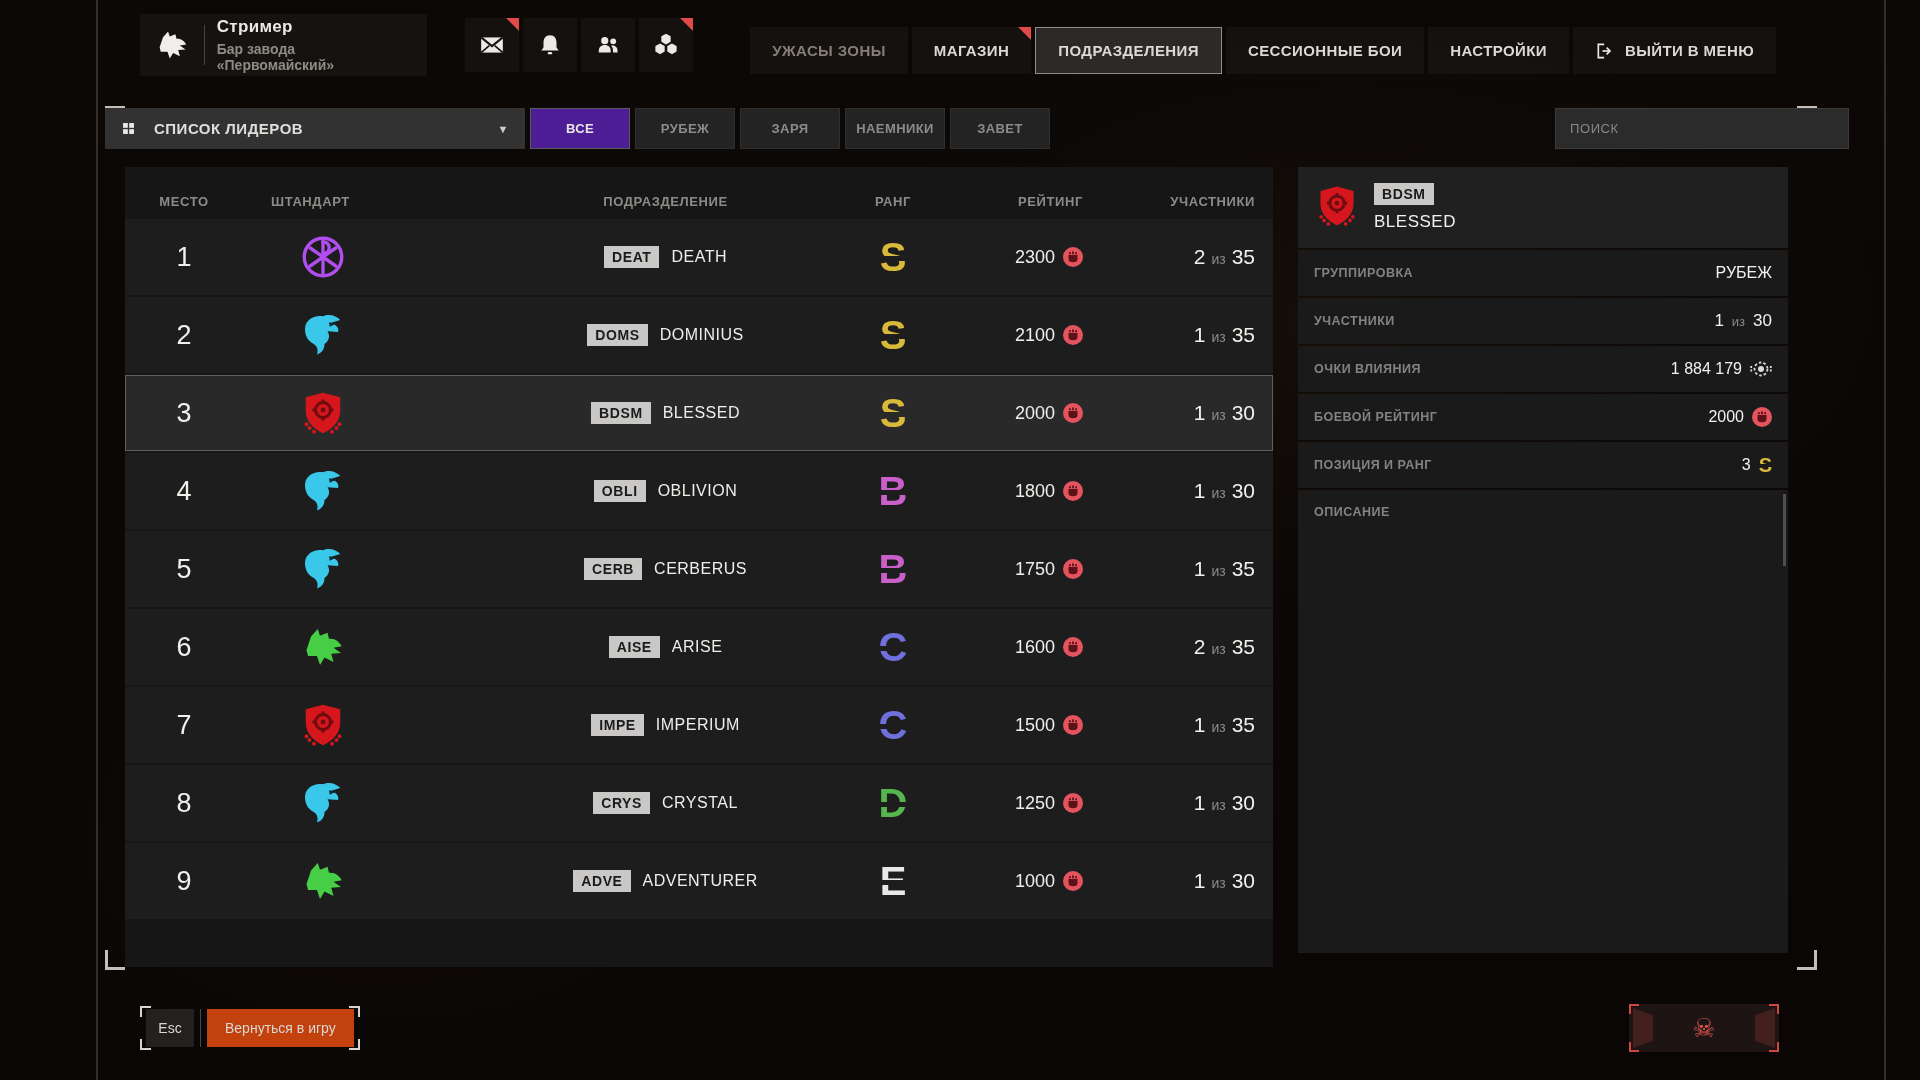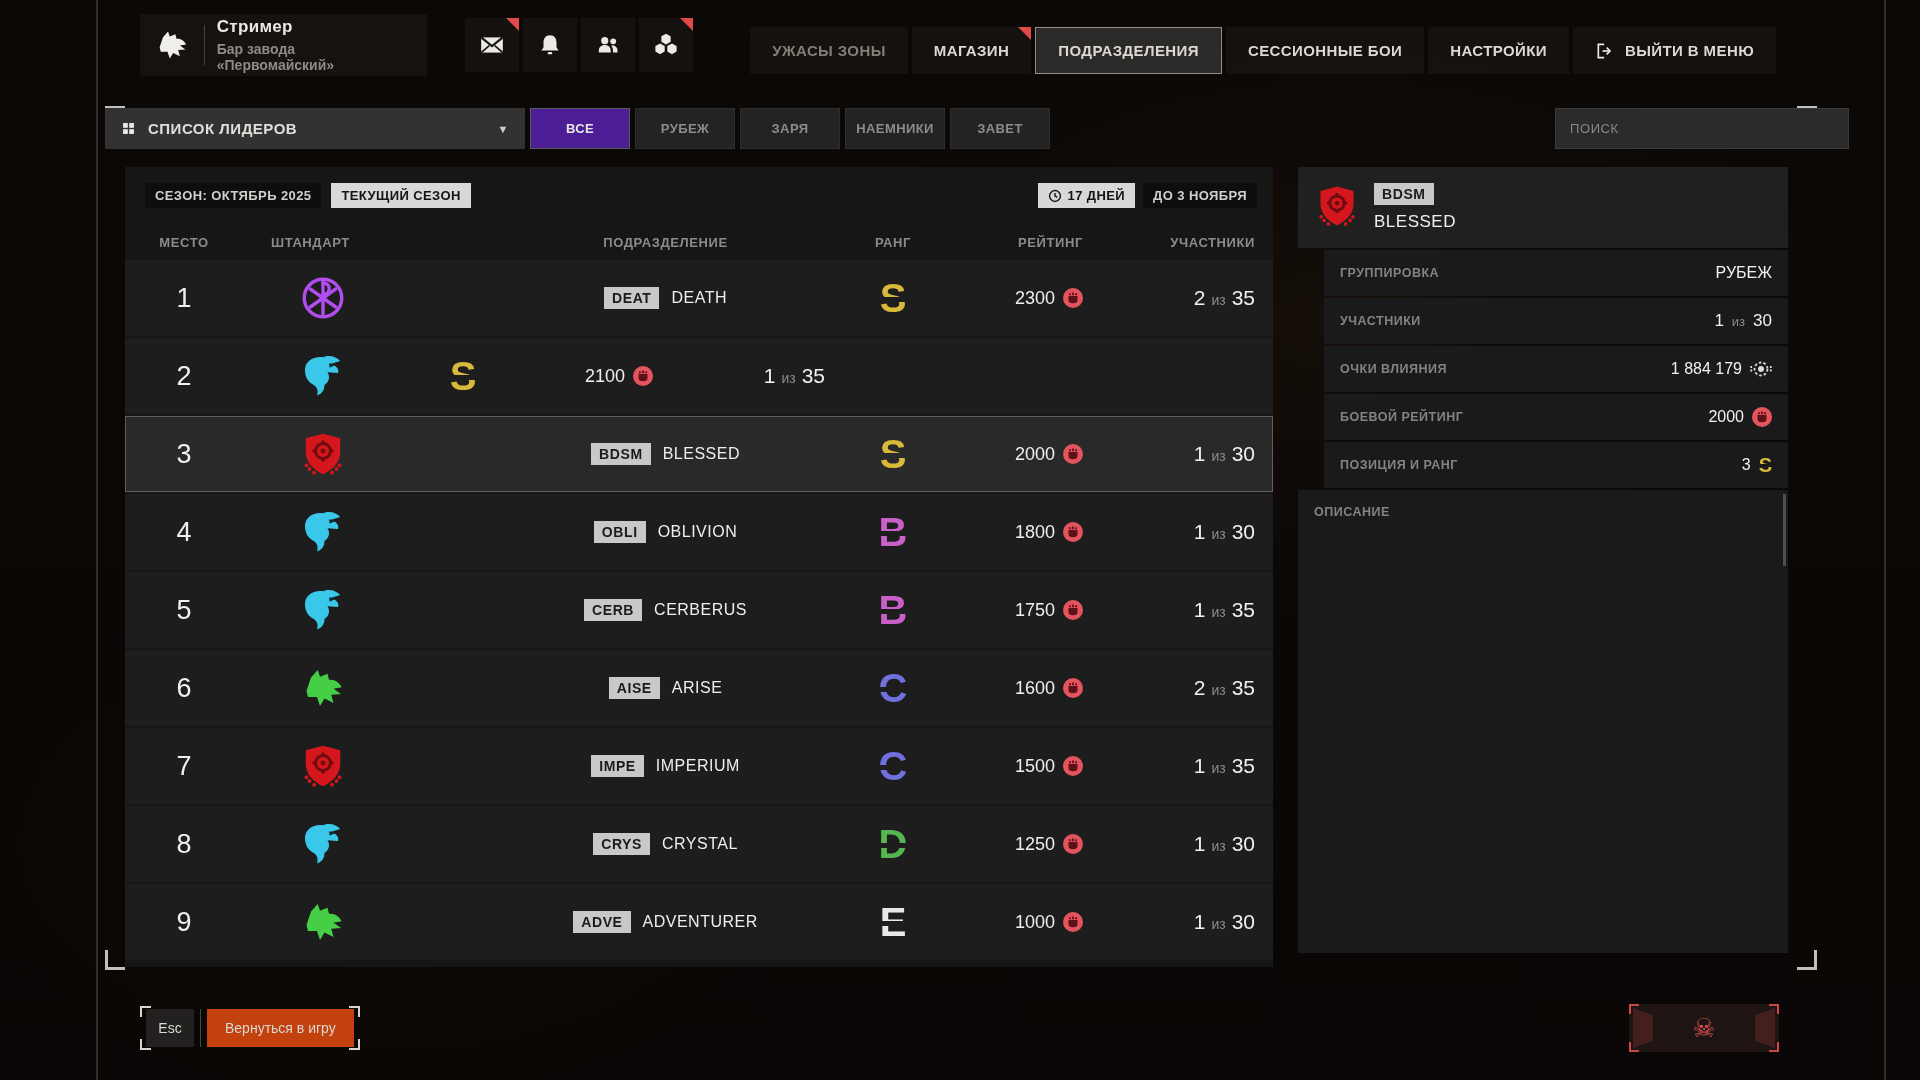--- a/index.html
+++ b/index.html
@@ -38,21 +38,21 @@
   .menu-tabs { position:absolute; right:144px; top:27px; height:47px; display:flex; gap:4px; }
   .menu-tab { position:relative; height:47px; display:flex; align-items:center; gap:10px;
     padding:0 22px; background:rgba(255,255,255,.04); font-size:15px; font-weight:700;
     letter-spacing:.4px; color:#dcd9d4; cursor:pointer; }
   .menu-tab.dim { color:#847e76; }
   .menu-tab.active { background:#2b2a29; border:1px solid #8f8d8a; }
   .menu-tab svg { width:20px; height:20px; }
 
   
   .select-box { position:absolute; left:105px; top:108px; width:420px; height:41px; background:#323232;
-    display:flex; align-items:center; padding:0 16px; gap:12px; font-size:15px; font-weight:700;
+    display:flex; align-items:center; padding:0 16px; gap:18px; font-size:15px; font-weight:700;
     letter-spacing:.5px; color:#e0dedb; cursor:pointer; }
   .select-box svg { width:15px; height:15px; }
   .select-caret { margin-left:auto; font-size:11px; color:#cfcdc9; }
   .filters { position:absolute; left:530px; top:108px; height:41px; display:flex; gap:5px; }
   .filter-btn { width:100px; height:41px; background:#232323; border:1px solid #2e2e2e; color:#8e8c88;
     font-size:13px; font-weight:700; letter-spacing:.4px; display:flex; align-items:center;
     justify-content:center; cursor:pointer; }
   .filter-btn.active { background:#4c1d95; border-color:#5b5b5b; color:#e8e6e2; }
   .search-box { position:absolute; left:1555px; top:108px; width:294px; height:41px; }
   .search-box input { width:100%; height:100%; background:#2b2b2b; border:1px solid #3a3a3a; color:#d8d6d2;
@@ -103,21 +103,21 @@
 
   
   .details-panel { position:absolute; left:1298px; top:167px; width:490px; height:786px; display:flex; flex-direction:column; }
   .d-header { background:#202020; padding:16px; display:flex; align-items:flex-start; gap:14px; }
   .d-emblem { width:46px; height:46px; }
   .d-emblem svg { width:46px; height:46px; }
   .d-tag { display:inline-block; background:#c9c8c6; color:#1b1b1b; font-size:14px; font-weight:700;
     letter-spacing:.6px; padding:3px 8px; }
   .d-name { font-size:17px; color:#f2f0ec; letter-spacing:.5px; margin-top:7px; }
   .stat-row { margin-top:2px; height:46px; background:#1a1a1a; --rowbg:#1a1a1a; display:flex;
-    align-items:center; justify-content:space-between; padding:0 16px;margin-left:26px; }
+    align-items:center; justify-content:space-between; padding:0 16px; }
   .s-label { font-size:12.5px; font-weight:700; letter-spacing:.5px; color:#858380; }
   .s-value { font-size:16px; color:#f2f0ec; display:flex; align-items:center; gap:8px; }
   .s-value .m-big { font-size:17px; }
   .s-value .m-sep { font-size:13px; }
   .inf-icon { width:22px; height:22px; display:flex; }
   .inf-icon svg { width:22px; height:22px; }
   .rank-letter.small { font-size:20px; }
   .rank-letter.small::after { height:3px; }
   .d-desc { margin-top:2px; flex:1; background:#1a1a1a; padding:12px 16px; position:relative; }
   .scroll-thumb { position:absolute; right:2px; top:4px; width:3px; height:72px; background:#4e4e4e; }
@@ -314,32 +314,20 @@
   <div class="filter-btn">РУБЕЖ</div>
   <div class="filter-btn">ЗАРЯ</div>
   <div class="filter-btn">НАЕМНИКИ</div>
   <div class="filter-btn">ЗАВЕТ</div>
 </div>
 <div class="search-box">
   <input type="text" placeholder="ПОИСК" style="">
 </div>
 
 <div class="table-panel">
-  <div class="season-row">
-    <span class="badge dark">СЕЗОН: ОКТЯБРЬ 2025</span>
-    <span class="badge light" style="margin-left:10px">ТЕКУЩИЙ СЕЗОН</span>
-    <span class="spacer"></span>
-    <span class="badge light">
-        <svg>
-          <use href="#sym-clock"></use>
-        </svg>
-        <span>17 ДНЕЙ</span>
-      </span>
-    <span class="badge dark">ДО 3 НОЯБРЯ</span>
-  </div>
   <div class="thead">
     <div class="c-place">МЕСТО</div>
     <div class="c-emblem">ШТАНДАРТ</div>
     <div class="h-center">ПОДРАЗДЕЛЕНИЕ</div>
     <div class="h-rank">РАНГ</div>
     <div class="h-rating">РЕЙТИНГ</div>
     <div class="h-members">УЧАСТНИКИ</div>
   </div>
   <div class="rows" id="rows">
       <div class="trow">
@@ -373,20 +361,24 @@
     </div>
   </div>
       <div class="trow">
     <div class="c-place"><span>2</span></div>
     <div class="c-emblem">
       <span class="emblem" style="color: rgb(57, 200, 234);">
             <svg viewBox="0 0 64 64">
               <use href="#sym-eagle"></use>
             </svg>
           </span>
+    </div>
+    <div class="c-unit">
+      <span class="tag">DOMS</span>
+      <span class="uname">DOMINIUS</span>
     </div>
     <div class="c-rank">
           <span class="rank-letter" style="color: rgb(217, 185, 58);">S</span>
         </div>
     <div class="c-rating">
       <span>2100</span>
       <span class="coin">
             <svg viewBox="0 0 20 20">
               <use href="#sym-fist-coin"></use>
             </svg>

